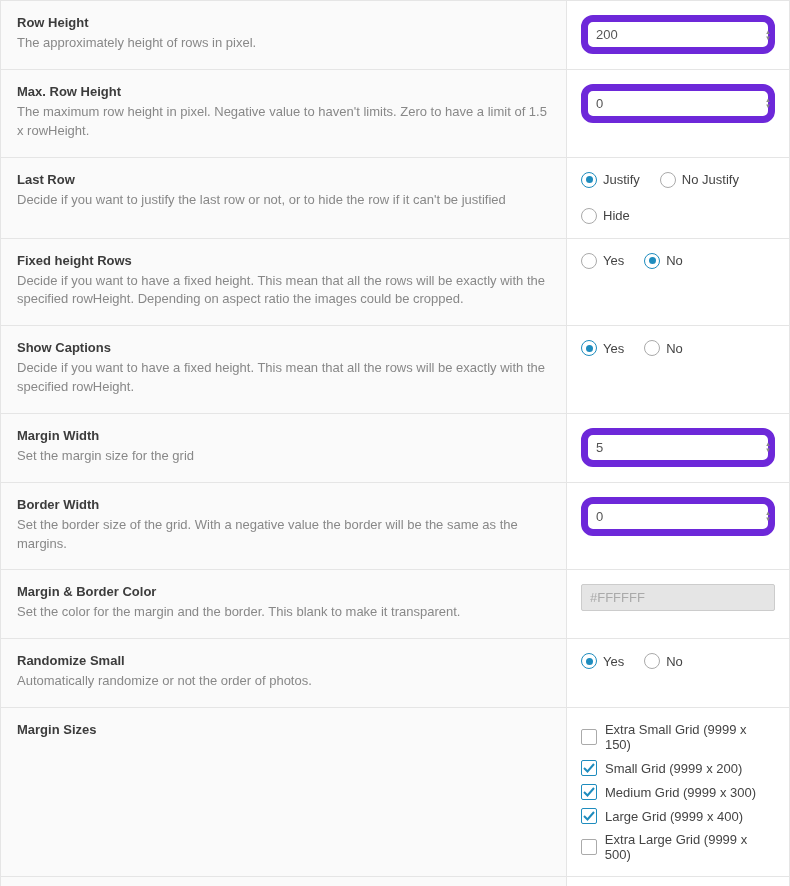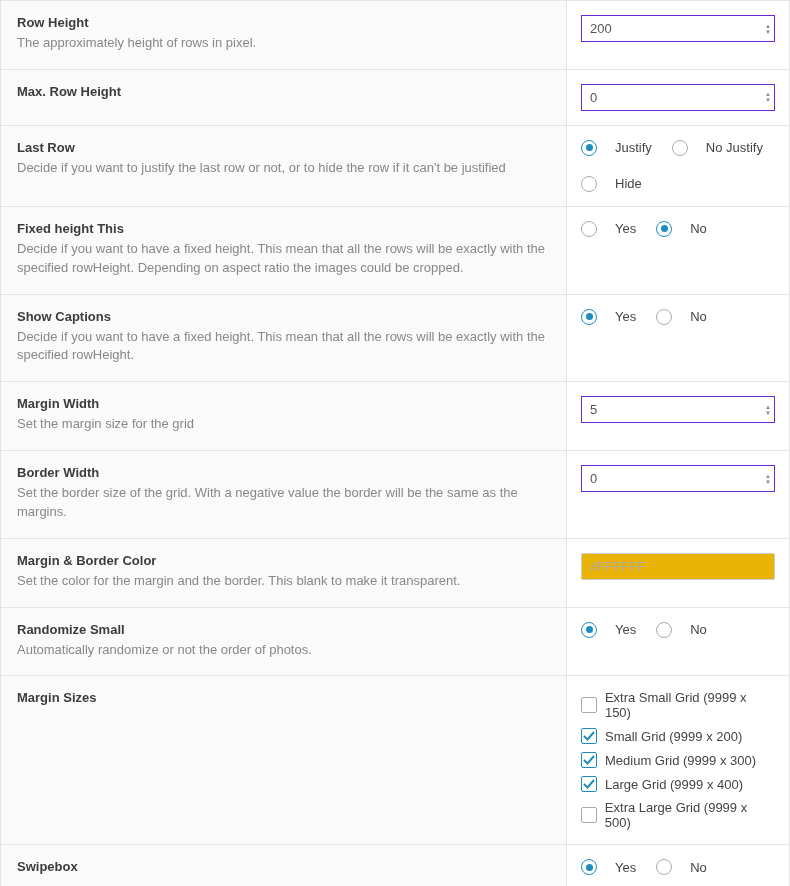--- a/index.html
+++ b/index.html
@@ -5,31 +5,31 @@
 * { box-sizing: border-box; margin: 0; padding: 0; }
 body { font-family: -apple-system, BlinkMacSystemFont, "Segoe UI", Helvetica, Arial, sans-serif; font-size: 13px; color: #333; background: #fff; width: 790px; }
 .settings-table { width: 100%; border: 1px solid #e5e5e5; border-collapse: collapse; }
 .row { display: flex; border-bottom: 1px solid #e5e5e5; }
 .row:last-child { border-bottom: none; }
 .label-col { width: 566px; padding: 14px 16px 16px 16px; background: #fafafa; border-right: 1px solid #e5e5e5; }
 .field-col { flex: 1; padding: 14px 14px 14px 14px; background: #fff; }
 .label-title { font-weight: 600; color: #3c3c3c; font-size: 13px; margin-bottom: 4px; }
 .label-desc { font-size: 13px; color: #888; line-height: 1.45; }
 .number-input { position: relative; width: 100%; }
-.number-input input { width: 100%; padding: 5px 22px 5px 8px; border: 1px solid #6d28d9; border-radius: 0; font-size: 13px; color: #555; background: #fff; }
+.number-input input { width: 100%; padding: 5px 22px 5px 8px; border: 7px solid #6d28d9; border-radius: 12px; font-size: 13px; color: #555; background: #fff; }
 .spinner { position: absolute; right: 4px; top: 50%; transform: translateY(-50%); display: flex; flex-direction: column; gap: 0px; }
 .spinner span { font-size: 6px; color: #888; line-height: 6px; cursor: pointer; }
-.text-input { width: 100%; padding: 5px 8px; border: 1px solid #ccc; border-radius: 2px; font-size: 13px; color: #555; background: #eab308; }
+.text-input { width: 100%; padding: 5px 8px; border: 1px solid #ccc; border-radius: 2px; font-size: 13px; color: #555; background: #e5e5e5; }
 .text-input::placeholder { color: #aaa; }
 .radio-group { display: flex; gap: 20px; align-items: center; flex-wrap: wrap; }
 .radio-item { display: inline-flex; align-items: center; gap: 6px; cursor: pointer; }
 .radio { width: 16px; height: 16px; border: 1.5px solid #aaa; border-radius: 50%; display: inline-flex; align-items: center; justify-content: center; background: #fff; }
 .radio.checked { border-color: #1e8cbe; }
 .radio.checked::after { content: ''; width: 7px; height: 7px; border-radius: 50%; background: #1e8cbe; }
-.radio-label { font-size: 13px; color: #444; margin-left: 12px; }
+.radio-label { font-size: 13px; color: #444; }
 .checkbox-group { display: flex; flex-direction: column; gap: 8px; }
 .checkbox-item { display: inline-flex; align-items: center; gap: 8px; cursor: pointer; }
 .checkbox { width: 16px; height: 16px; border: 1.5px solid #aaa; border-radius: 2px; display: inline-flex; align-items: center; justify-content: center; background: #fff; }
 .checkbox.checked { border-color: #1e8cbe; }
 .checkbox svg { display: none; width: 12px; height: 12px; }
 .checkbox.checked svg { display: block; }
 .checkbox-label { font-size: 13px; color: #444; }
 </style>
 </head>
 <body>
@@ -48,20 +48,21 @@
             <span>▲</span>
             <span>▼</span>
           </div>
       </div>
     </div>
   </div>
 
   <div class="row">
     <div class="label-col">
       <div class="label-title">Max. Row Height</div>
+      <div class="label-desc">The maximum row height in pixel. Negative value to haven't limits. Zero to have a limit of 1.5 x rowHeight.</div>
     </div>
     <div class="field-col">
       <div class="number-input">
         <input type="text" value="0" style="">
         <div class="spinner">
             <span>▲</span>
             <span>▼</span>
           </div>
       </div>
     </div>
@@ -85,21 +86,21 @@
         <label class="radio-item">
             <span class="radio"></span>
             <span class="radio-label">Hide</span>
           </label>
       </div>
     </div>
   </div>
 
   <div class="row">
     <div class="label-col">
-      <div class="label-title">Fixed height This</div>
+      <div class="label-title">Fixed height Rows</div>
       <div class="label-desc">Decide if you want to have a fixed height. This mean that all the rows will be exactly with the specified rowHeight. Depending on aspect ratio the images could be cropped.</div>
     </div>
     <div class="field-col">
       <div class="radio-group">
         <label class="radio-item">
             <span class="radio"></span>
             <span class="radio-label">Yes</span>
           </label>
         <label class="radio-item">
             <span class="radio checked"></span>

